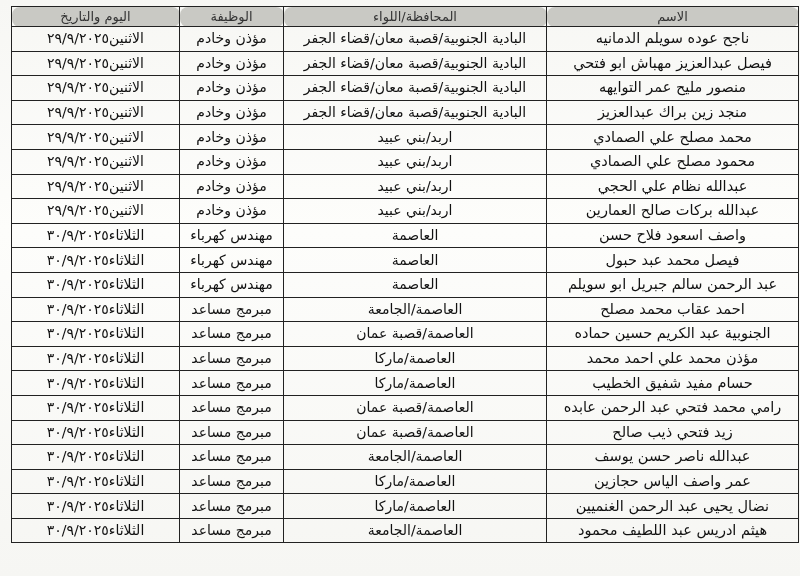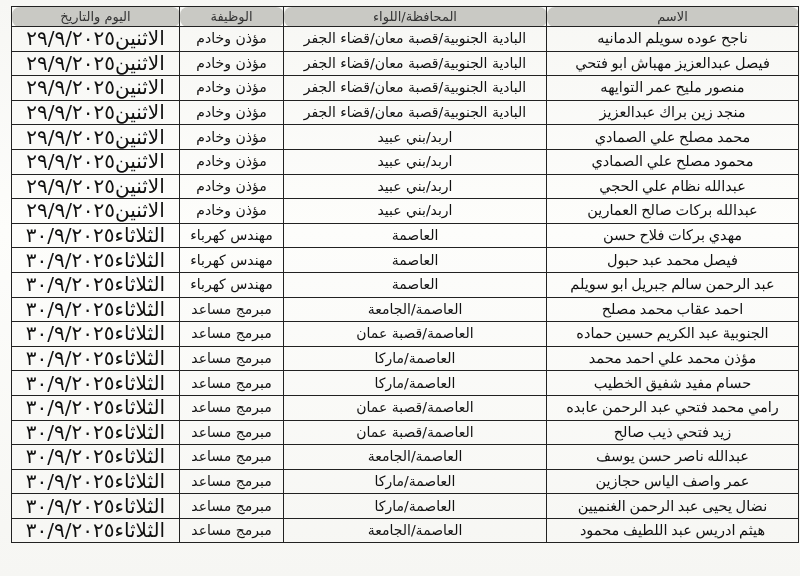--- a/index.html
+++ b/index.html
@@ -7,22 +7,22 @@
          font-family: "DejaVu Sans", sans-serif; color: #111; }
   .sheet { position: absolute; left: 0; top: 0; width: 800px; height: 576px;
            background: linear-gradient(180deg, #f7f7f4 0%, #fdfdfb 40%, #f6f6f3 100%); }
   table { position: absolute; left: 11px; top: 6px; width: 787px;
           border-collapse: collapse; direction: rtl; table-layout: fixed; }
   th, td { border: 1.5px solid #222; text-align: center; padding: 0;
            white-space: nowrap; overflow: hidden; }
   th { background: #c9c9c4; height: 19px; font-size: 13px; font-weight: normal;
        color: #333; border-radius: 8px; }
   td { height: 23.6px; font-size: 14px; line-height: 23px; }
-  td.name { font-size: 14.5px; font-family: Liberation Serif, serif; }
-  td.date { font-size: 20px; letter-spacing: 0.2px; }
+  td.name { font-size: 14.5px; }
+  td.date { font-size: 14px; letter-spacing: 0.2px; }
   col.c-name { width: 252px; }
   col.c-gov { width: 263px; }
   col.c-job { width: 104px; }
   col.c-date { width: 168px; }
 </style>
 </head>
 <body>
 
 <div class="sheet">
   <table>
@@ -83,21 +83,21 @@
           <td class="job">مؤذن وخادم</td>
           <td class="date">الاثنين٢٩/٩/٢٠٢٥</td>
         </tr>
         <tr>
           <td class="name">عبدالله بركات صالح العمارين</td>
           <td class="gov">اربد/بني عبيد</td>
           <td class="job">مؤذن وخادم</td>
           <td class="date">الاثنين٢٩/٩/٢٠٢٥</td>
         </tr>
         <tr>
-          <td class="name">مهدي بركات فلاح حسن</td>
+          <td class="name">واصف اسعود فلاح حسن</td>
           <td class="gov">العاصمة</td>
           <td class="job">مهندس كهرباء</td>
           <td class="date">الثلاثاء٣٠/٩/٢٠٢٥</td>
         </tr>
         <tr>
           <td class="name">فيصل محمد عبد حبول</td>
           <td class="gov">العاصمة</td>
           <td class="job">مهندس كهرباء</td>
           <td class="date">الثلاثاء٣٠/٩/٢٠٢٥</td>
         </tr>

